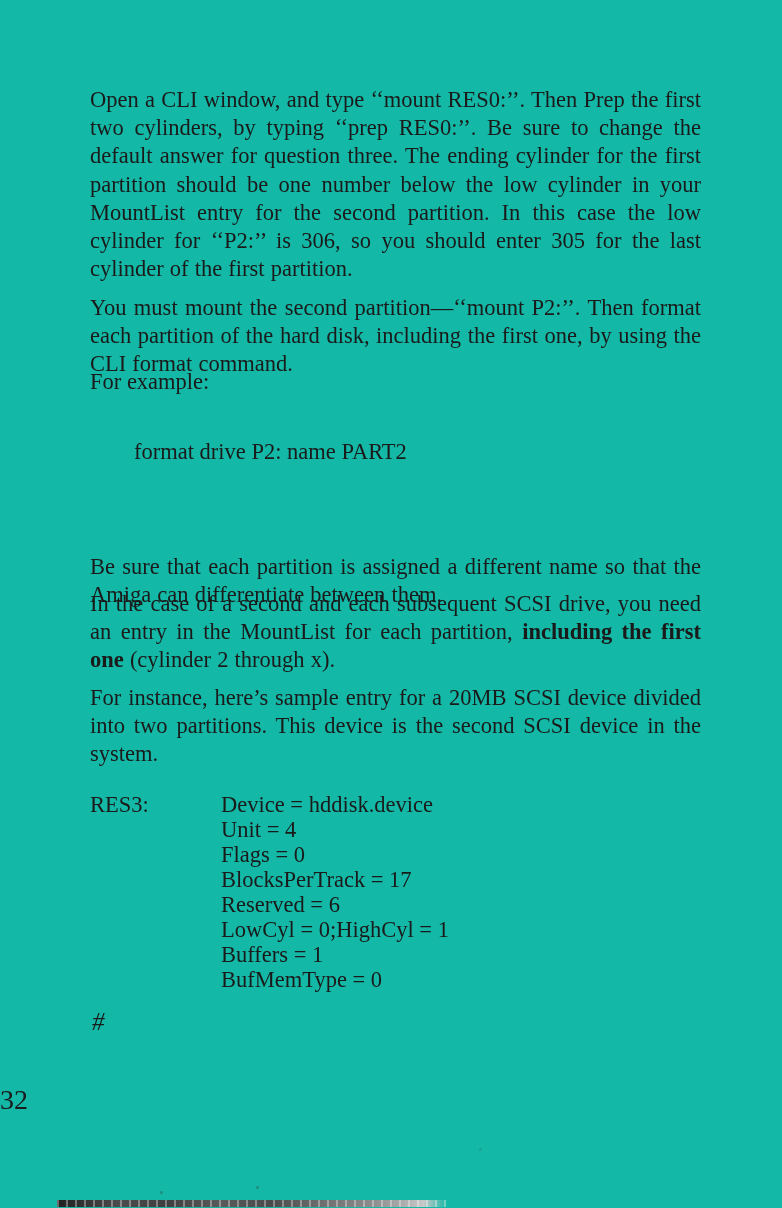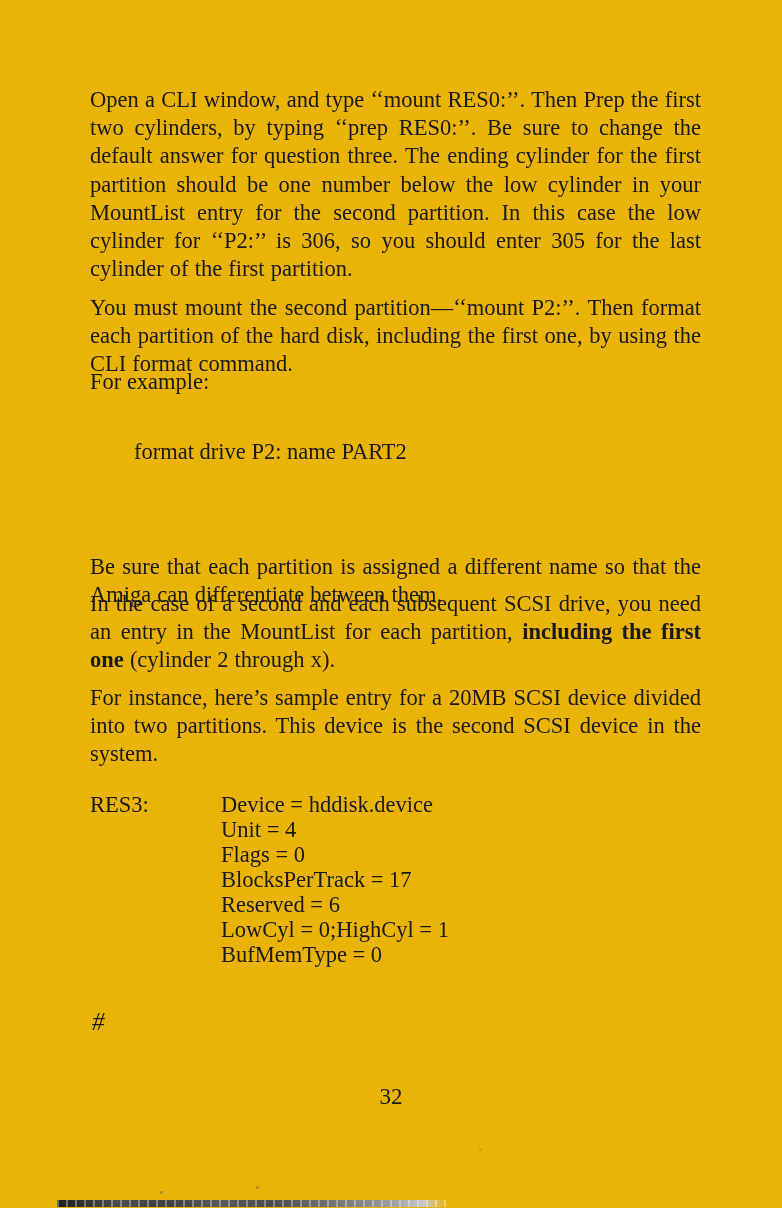--- a/index.html
+++ b/index.html
@@ -1,21 +1,21 @@
 <!DOCTYPE html>
 <html><head>
 <meta charset="utf-8">
 <style>
   * { margin: 0; padding: 0; box-sizing: border-box; }
   html, body { background: #ffffff; }
   .page {
     position: relative;
     width: 782px;
     height: 1208px;
-    background: #eab308;
+    background: #14b8a6;
     color: #1a1a1a;
     font-family: "Liberation Serif", serif;
     overflow: hidden;
   }
   .block {
     position: absolute;
     left: 90px;
     width: 611px;
     font-size: 22.5px;
     line-height: 28.2px;
@@ -48,22 +48,22 @@
     top: 1008px;
     font-size: 25px;
     font-style: italic;
     line-height: 28px;
   }
   .page-number {
     position: absolute;
     left: 0;
     top: 1084px;
     width: 782px;
-    text-align: center;
-    font-size: 23px;
+    text-align: left;
+    font-size: 28px;
   }
   .scan-bar {
     position: absolute;
     left: 57px;
     top: 1200px;
     width: 390px;
     height: 7px;
     background:
       repeating-linear-gradient(90deg,
         rgba(255,255,255,0.35) 0 2px,
@@ -107,20 +107,21 @@
 
   <div class="mountlist">
     <div class="ml-label">RES3:</div>
     <div class="ml-entries">
       <div class="ml-entry">Device = hddisk.device</div>
       <div class="ml-entry">Unit = 4</div>
       <div class="ml-entry">Flags = 0</div>
       <div class="ml-entry">BlocksPerTrack = 17</div>
       <div class="ml-entry">Reserved = 6</div>
       <div class="ml-entry">LowCyl = 0;HighCyl = 1</div>
+      <div class="ml-entry">Buffers = 1</div>
       <div class="ml-entry">BufMemType = 0</div>
     </div>
   </div>
 
   <div class="hash-line">#</div>
 
   <div class="page-number">32</div>
 
   <div class="scan-bar"></div>
   <div class="scan-speck speck-a"></div>

